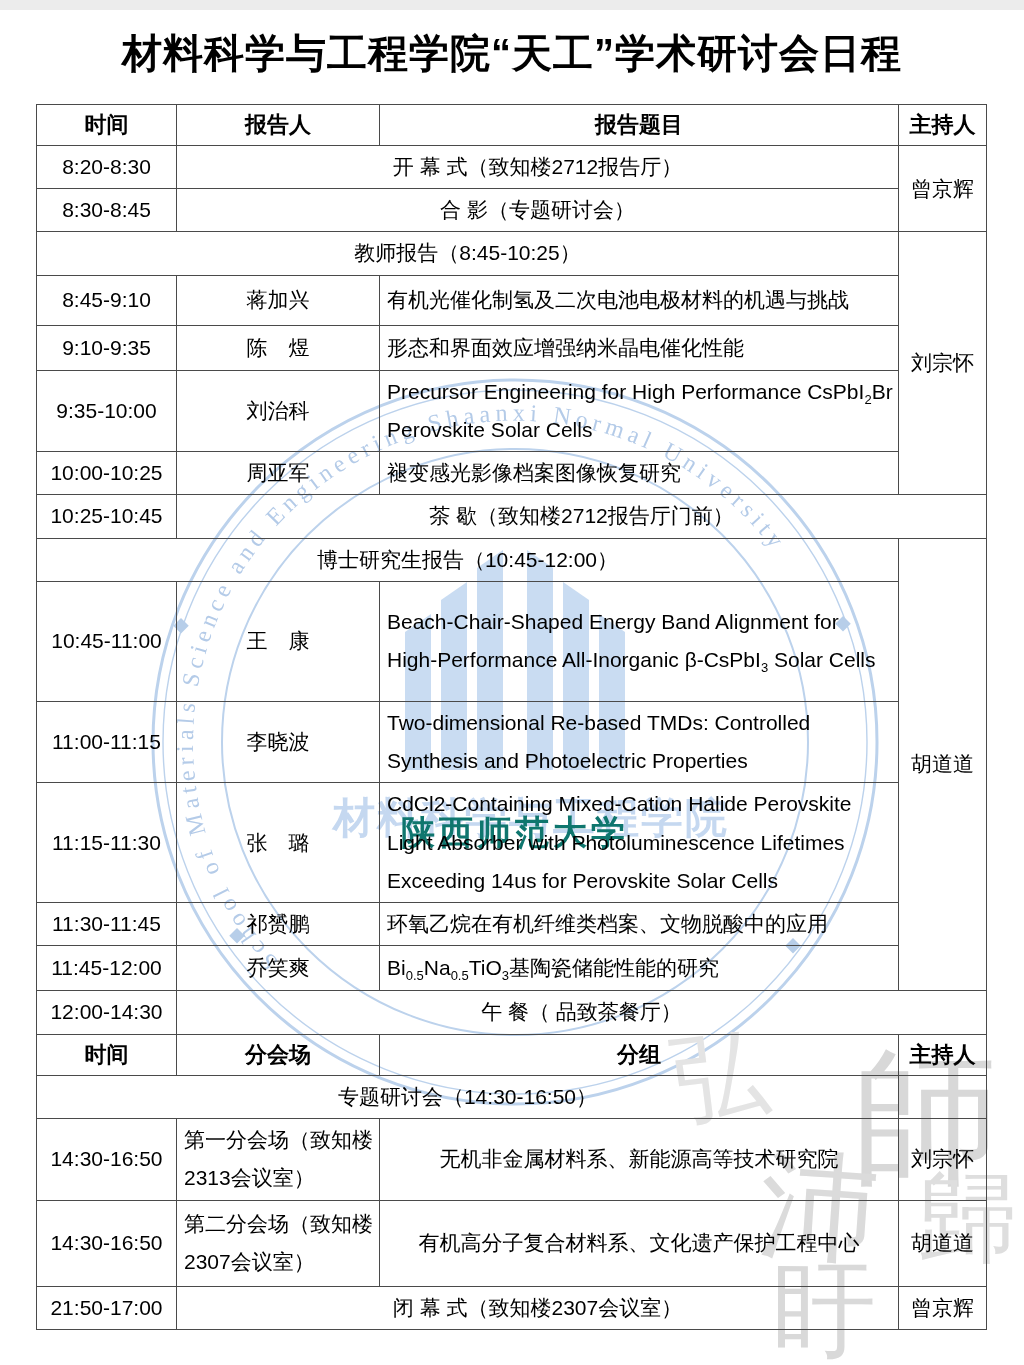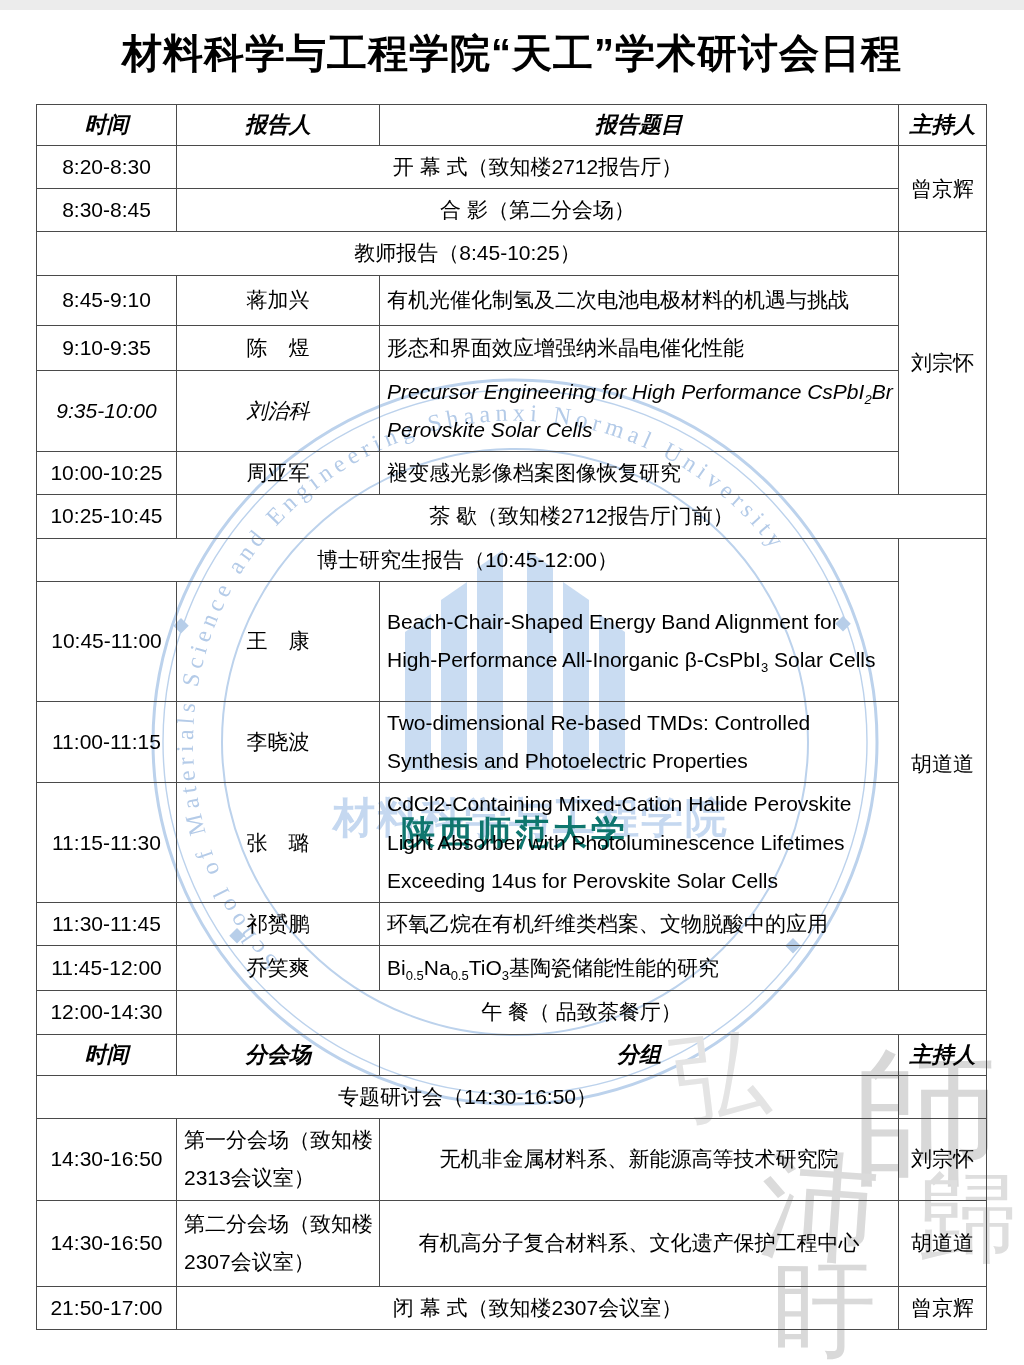--- a/index.html
+++ b/index.html
@@ -32,21 +32,21 @@
   }
   table.schedule{
     margin-left:36px;width:950px;border-collapse:collapse;table-layout:fixed;
     font-size:21px;background:transparent;
   }
   .schedule th,.schedule td{
     border:1px solid #4a4a4a;padding:2px 4px;text-align:center;
     vertical-align:middle;line-height:1.82;background:transparent;
     overflow:hidden;
   }
-  .schedule th{font-size:22px;font-weight:700;padding:0 2px;font-style:italic;}
+  .schedule th{font-size:22px;font-weight:700;padding:0 2px;}
   .schedule td.left{text-align:left;padding-left:7px;padding-right:5px;}
   sub{font-size:13px;line-height:0;}
 </style>
 </head>
 <body>
 
 <div class="top-strip"></div>
 
 <svg class="wm" width="1024" height="1365" viewBox="0 0 1024 1365" aria-hidden="true">
   <g fill="none" stroke="#bcd2ec">
@@ -105,37 +105,37 @@
           <th>报告题目</th>
           <th>主持人</th>
         </tr>
         <tr style="height: 40px;">
           <td>8:20-8:30</td>
           <td colspan="2">开 幕 式（致知楼2712报告厅）</td>
           <td rowspan="2">曾京辉</td>
         </tr>
         <tr style="height: 40px;">
           <td>8:30-8:45</td>
-          <td colspan="2">合 影（第二分会场）</td>
+          <td colspan="2">合 影（专题研讨会）</td>
         </tr>
         <tr style="height: 43px;">
           <td colspan="3">教师报告（8:45-10:25）</td>
           <td rowspan="5">刘宗怀</td>
         </tr>
         <tr style="height: 50px;">
           <td>8:45-9:10</td>
           <td>蒋加兴</td>
           <td class="left">有机光催化制氢及二次电池电极材料的机遇与挑战</td>
         </tr>
         <tr style="height: 45px;">
           <td>9:10-9:35</td>
           <td>陈　煜</td>
           <td class="left">形态和界面效应增强纳米晶电催化性能</td>
         </tr>
-        <tr style="height: 75px; font-style: italic;">
+        <tr style="height: 75px;">
           <td>9:35-10:00</td>
           <td>刘治科</td>
           <td class="left">Precursor Engineering for High Performance CsPbI<sub>2</sub>Br Perovskite Solar Cells</td>
         </tr>
         <tr style="height: 42px;">
           <td>10:00-10:25</td>
           <td>周亚军</td>
           <td class="left">褪变感光影像档案图像恢复研究</td>
         </tr>
         <tr style="height: 41px;">

